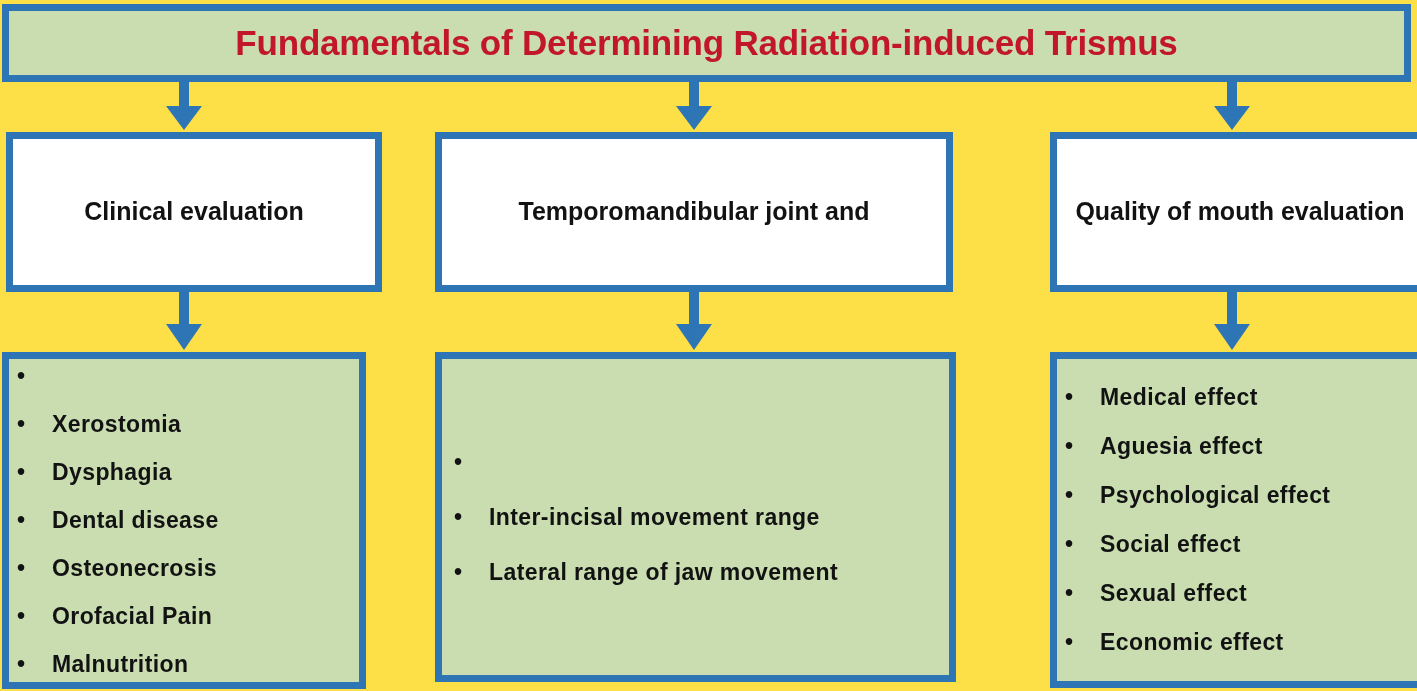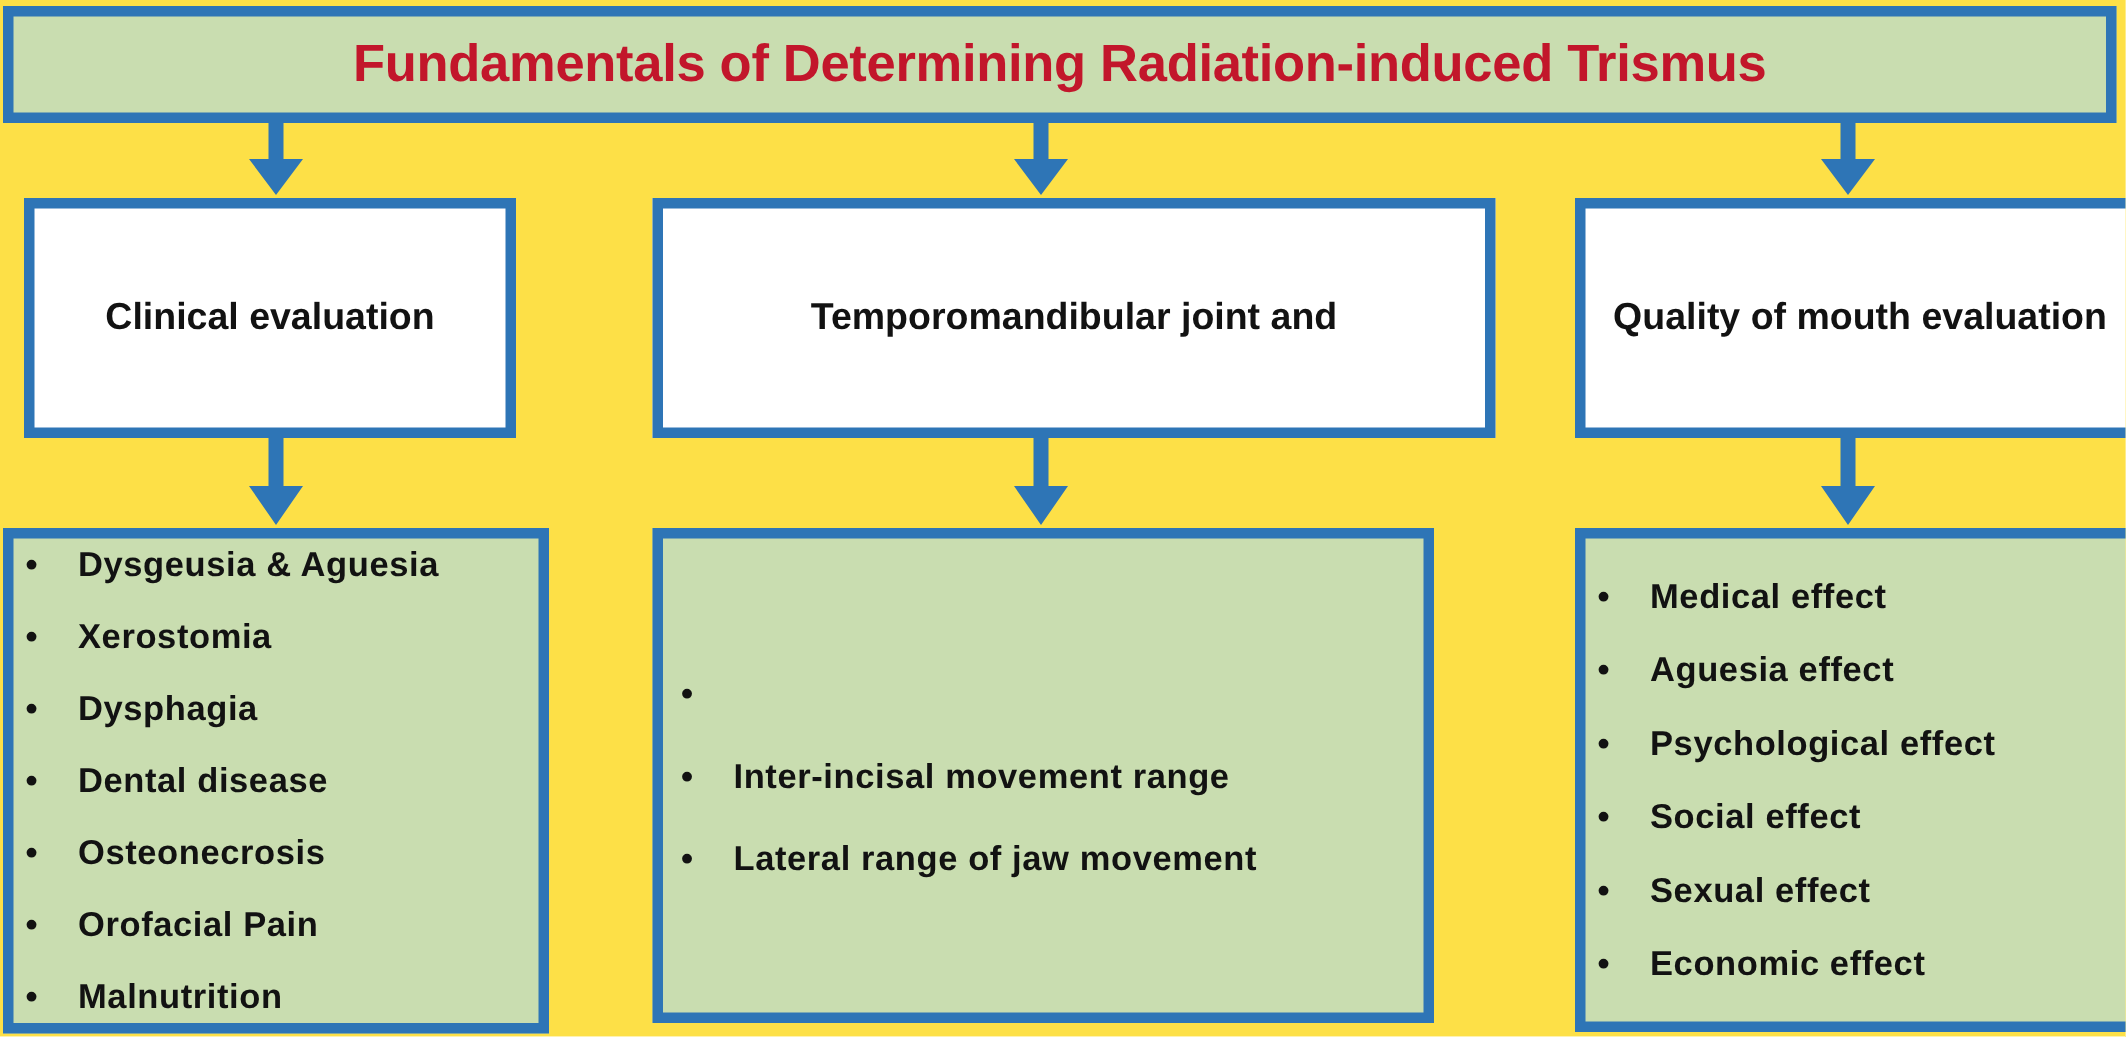--- a/index.html
+++ b/index.html
@@ -46,22 +46,22 @@
     text-align: center;
     line-height: 1.05;
     white-space: nowrap;
   }
 
   
   .cat-box {
     top: 132px;
     height: 160px;
   }
-  #cat-box-1 { left: 16px;    width: 328px; }
-  #cat-box-2 { left: 435px;  width: 562px; }
+  #cat-box-1 { left: 6px;    width: 376px; }
+  #cat-box-2 { left: 435px;  width: 518px; }
   #cat-box-3 { left: 1050px; width: 380px; }
 
   .cat-text {
     color: #121212;
     font-size: 25px;
     font-weight: bold;
     text-align: center;
     line-height: 1.75;
     padding: 0 6px;
   }
@@ -183,21 +183,20 @@
   <div class="arrow" id="arrow-2-3">
     <svg width="44" height="62" viewBox="0 0 44 62" aria-hidden="true">
       <path d="M17,0 L27,0 L27,34 L40,34 L22,60 L4,34 L17,34 Z" fill="#2E75B6"></path>
     </svg>
   </div>
 
   <div class="box green list-box" id="list-box-1">
     <ul class="bullets" id="list-1">
       <li>
           <span class="bullet">•</span>
-          <span class="txt">Dysgeusia  &amp;  Aguesia</span>
         </li>
       <li>
           <span class="bullet">•</span>
           <span class="txt">Xerostomia</span>
         </li>
       <li>
           <span class="bullet">•</span>
           <span class="txt">Dysphagia</span>
         </li>
       <li>

